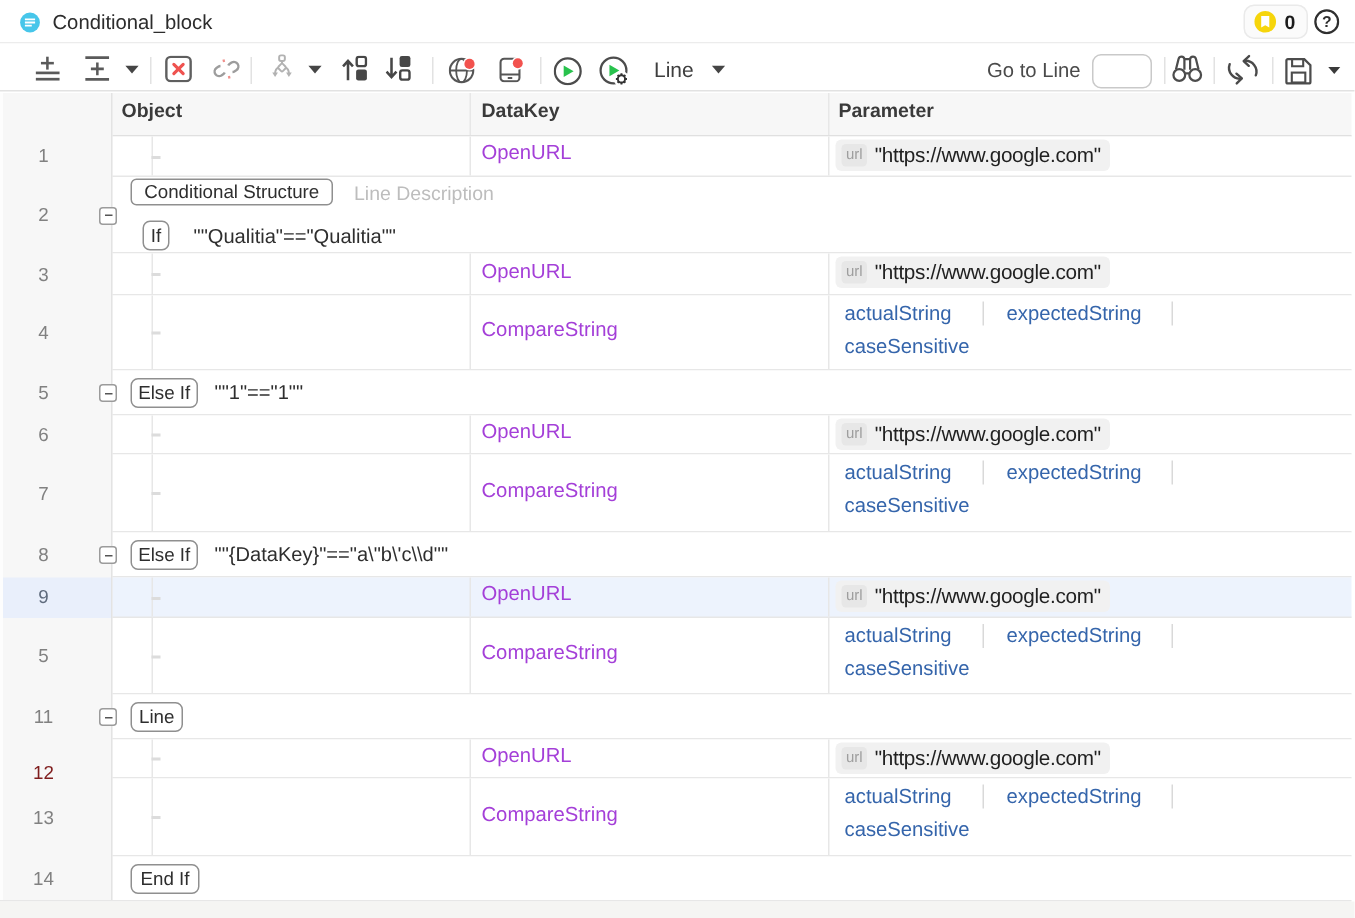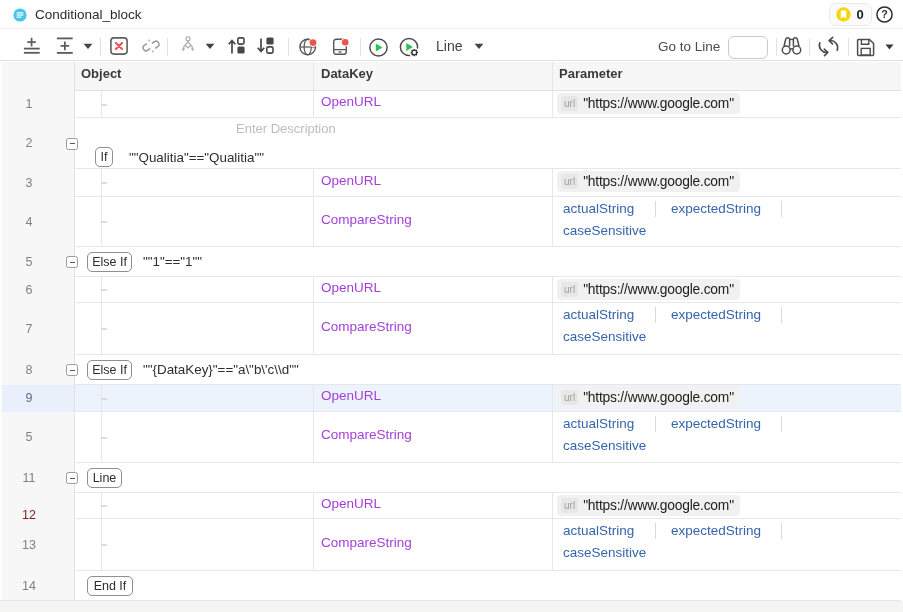--- a/index.html
+++ b/index.html
@@ -170,21 +170,22 @@
     <div class="vb" style="left:552px"></div>
     <div class="dash" style="top:12.5px"></div>
     <div class="act" style="top:3.0px">OpenURL</div>
     <div class="urlpill" style="top:2px">
       <span class="urltag">url</span>
       <span class="urlval">"https://www.google.com"</span>
     </div>
   </div>
 <div class="row" style="top:118px;height:51px">
     <div class="minus" style="top:19.5px"></div>
-    <div class="a" style="left:236px;top:3px;font-size:13px;color:#bdbdbd">Enter Description</div>
+    <div class="pill" style="left:87px;top:1px;width:135px;height:18px;border-radius:4px">Conditional Structure</div>
+    <div class="a" style="left:236px;top:3px;font-size:13px;color:#bdbdbd">Line Description</div>
     <div class="pill" style="left:95px;top:29px;width:18px;height:20px">If</div>
     <div class="cond" style="left:129px;top:31.5px">""Qualitia"=="Qualitia""</div>
   </div>
 <div class="row" style="top:169px;height:28px">
     <div class="vb" style="left:101px"></div>
     <div class="vb" style="left:313px"></div>
     <div class="vb" style="left:552px"></div>
     <div class="dash" style="top:13.0px"></div>
     <div class="act" style="top:3.5px">OpenURL</div>
     <div class="urlpill" style="top:2px">

